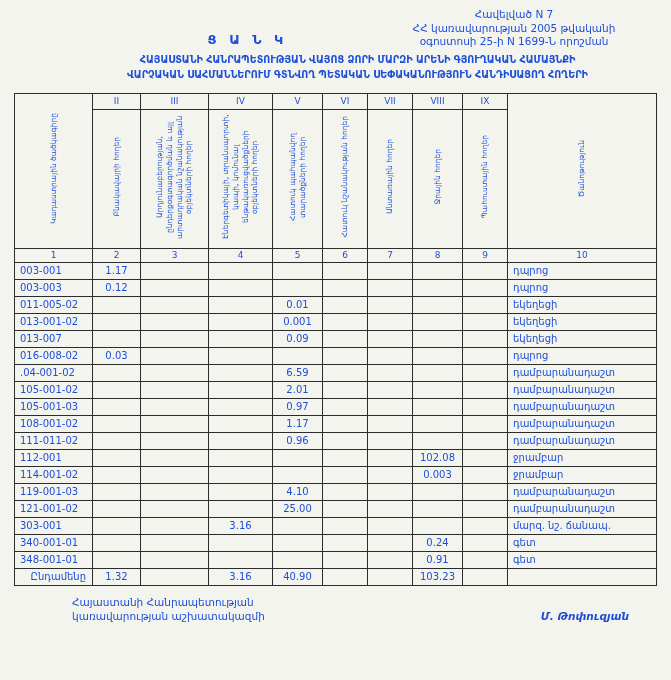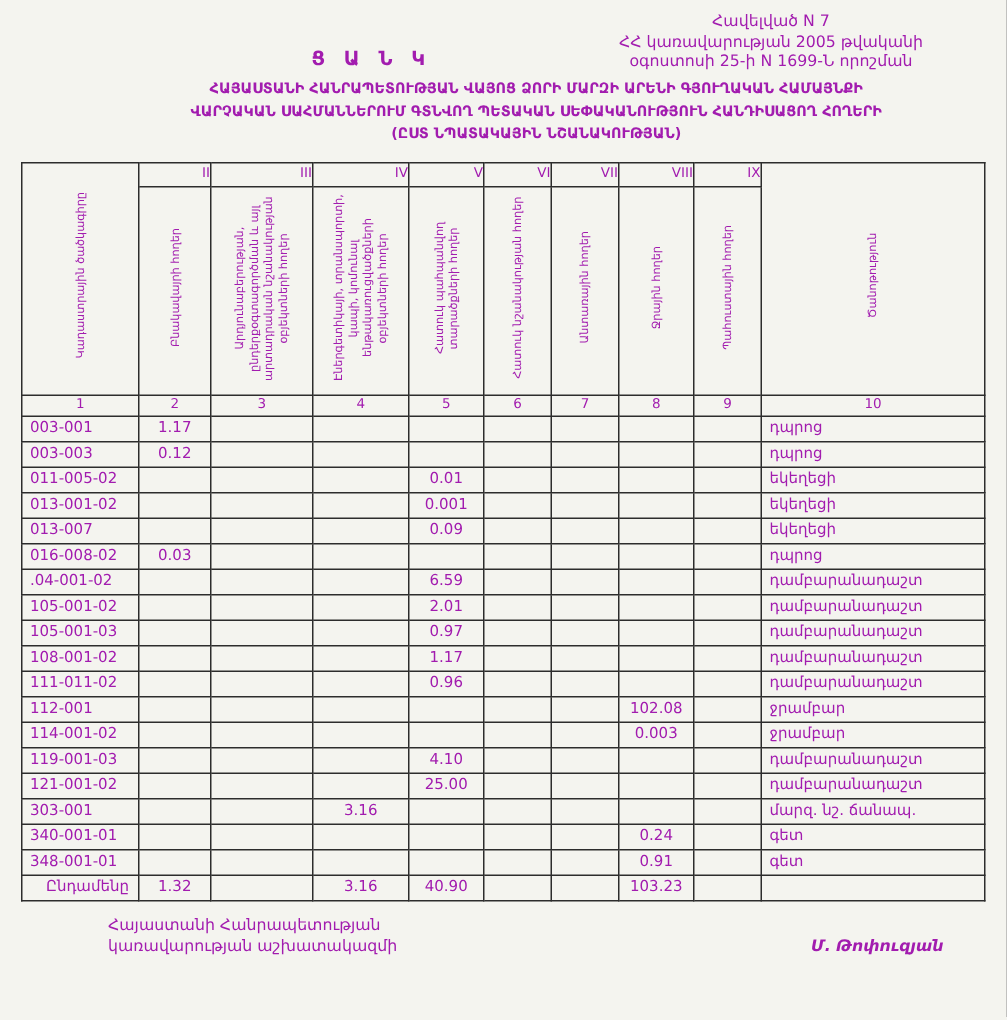--- a/index.html
+++ b/index.html
@@ -1,20 +1,20 @@
 <!DOCTYPE html>
 <html><head>
 <meta charset="utf-8">
 <style>
   * { box-sizing: border-box; margin: 0; padding: 0; }
   html, body { background: #9a9a9a; }
   .page {
     width: 671px; height: 680px;
     background: #f4f4ef;
-    color: #a21caf;
+    color: #1d4ed8;
     font-family: "DejaVu Sans", sans-serif;
     position: relative;
     overflow: hidden;
     margin: 0 auto;
   }
   
   .appendix {
     position: absolute;
     top: 8px; right: 14px;
     width: 286px;
@@ -43,21 +43,21 @@
     border-collapse: collapse;
     margin: 10px auto 0 auto;
     width: 642px;
     table-layout: fixed;
   }
   table.land th, table.land td {
     border: 1px solid #2c2c2c;
     vertical-align: middle;
     font-weight: normal;
   }
-  th.roman { height: 16px; font-size: 9px; text-align: right; }
+  th.roman { height: 16px; font-size: 9px; text-align: center; }
   th.vert-cell { vertical-align: middle; text-align: center; padding: 3px 1px; }
   tr.vert-row th { height: 136px; }
   .vert {
     writing-mode: vertical-rl;
     transform: rotate(180deg);
     display: inline-block;
     max-height: 132px;
     font-size: 7.5px;
     line-height: 1.3;
     text-align: center;
@@ -88,21 +88,20 @@
   <div class="appendix">
     <div>Հավելված N 7</div>
     <div>ՀՀ կառավարության 2005 թվականի</div>
     <div>օգոստոսի 25-ի N 1699-Ն որոշման</div>
   </div>
 
   <div class="titles">
     <div class="heading">Ց Ա Ն Կ</div>
     <div class="subtitle">ՀԱՅԱՍՏԱՆԻ ՀԱՆՐԱՊԵՏՈՒԹՅԱՆ ՎԱՅՈՑ ՁՈՐԻ ՄԱՐԶԻ ԱՐԵՆԻ ԳՅՈՒՂԱԿԱՆ ՀԱՄԱՅՆՔԻ</div>
     <div class="subtitle">ՎԱՐՉԱԿԱՆ ՍԱՀՄԱՆՆԵՐՈՒՄ ԳՏՆՎՈՂ ՊԵՏԱԿԱՆ ՍԵՓԱԿԱՆՈՒԹՅՈՒՆ ՀԱՆԴԻՍԱՑՈՂ ՀՈՂԵՐԻ</div>
-    <div class="subtitle">(ԸՍՏ ՆՊԱՏԱԿԱՅԻՆ ՆՇԱՆԱԿՈՒԹՅԱՆ)</div>
   </div>
 
   <table class="land">
     <colgroup>
       <col style="width:78px">
       <col style="width:48px">
       <col style="width:68px">
       <col style="width:64px">
       <col style="width:50px">
       <col style="width:45px">

